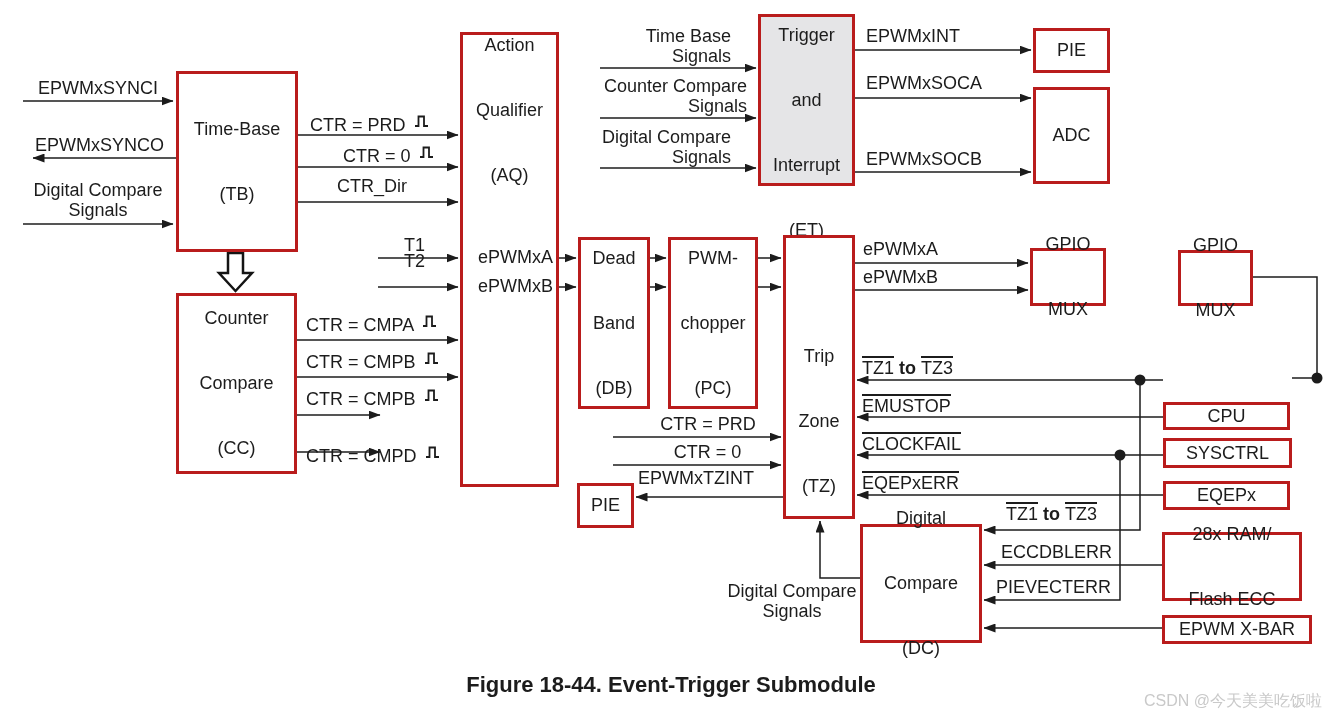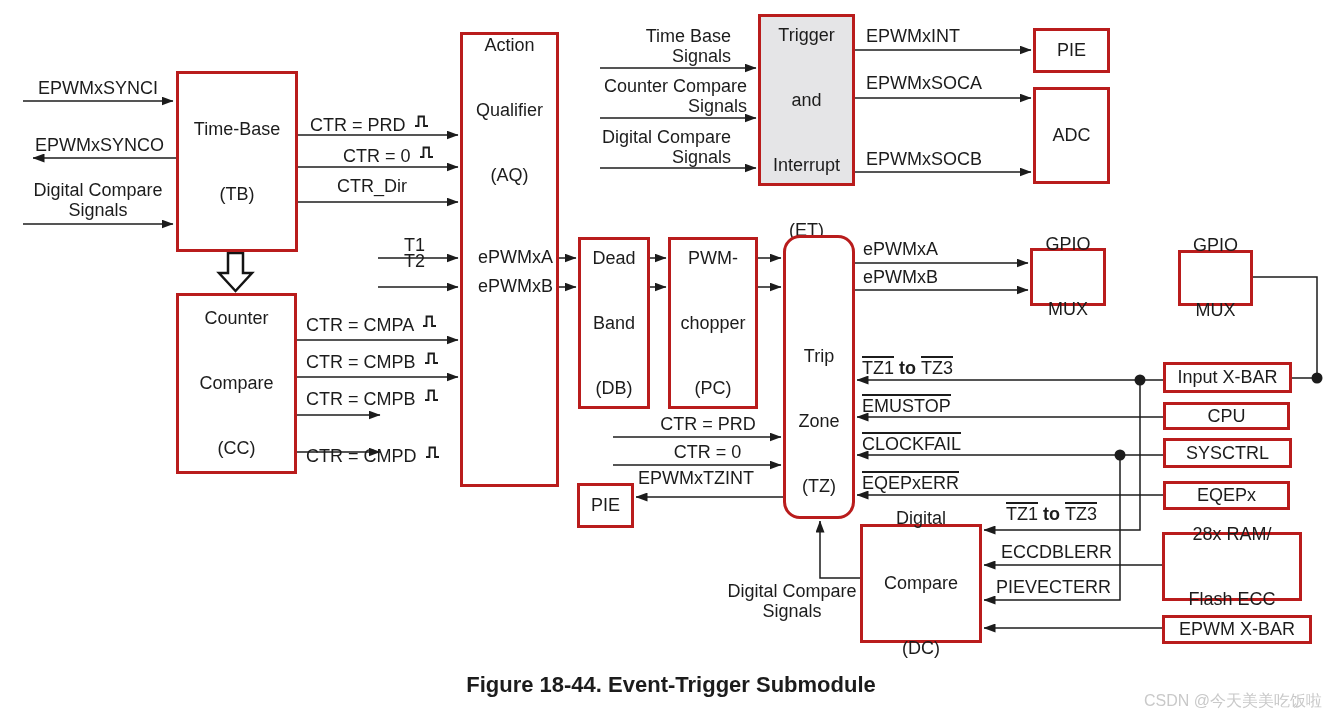--- a/index.html
+++ b/index.html
@@ -4,21 +4,21 @@
 <style>
   html,body { margin:0; padding:0; background:#fff; }
   .canvas { position:relative; width:1342px; height:718px; background:#fff; overflow:hidden;
             font-family:"Liberation Sans", sans-serif; color:#1c1c1c; }
   svg.wires { position:absolute; left:0; top:0; z-index:1; }
   .blk { position:absolute; box-sizing:border-box; border:3px solid #b91c1c; background:#fff;
          display:flex; flex-direction:column; align-items:center; justify-content:center;
          font-size:18px; line-height:21px; text-align:center; z-index:2;gap:44px; }
   .blk.gray { background:#e5e5e7; }
   .blk.topalign { justify-content:flex-start; }
-  .blk.lowalign { justify-content:flex-start; padding-top:108px;border-radius:17px; }
+  .blk.lowalign { justify-content:flex-start; padding-top:108px; }
   .lbl { position:absolute; font-size:18px; line-height:20px; white-space:nowrap; z-index:3; }
   .c { text-align:center; }
   .r { text-align:right; }
   .ov { display:inline-block; border-top:2px solid #1c1c1c; padding-top:1px; line-height:1.05; }
   .tzto { margin:0 5px;font-weight:bold; }
   .pulse { margin-left:8px; position:relative; top:-3px; }
   .caption { position:absolute; left:0; top:672px; width:1342px; text-align:center;
              font-size:22px; font-weight:bold; z-index:3; }
   .watermark { position:absolute; right:20px; top:691px; font-size:16px; color:#c9c9c9; z-index:3; }
 </style>
@@ -160,23 +160,20 @@
     <span>(TZ)</span>
   </div>
   <div class="blk" style="left:1030px;top:248px;width:76px;height:58px;">
     <span>GPIO</span>
     <span>MUX</span>
   </div>
   <div class="blk" style="left:1178px;top:250px;width:75px;height:56px;">
     <span>GPIO</span>
     <span>MUX</span>
   </div>
-  <div class="blk" style="left:1163px;top:362px;width:129px;height:31px;">
-    <span>Input X-BAR</span>
-  </div>
   <div class="blk" style="left:1163px;top:402px;width:127px;height:28px;">
     <span>CPU</span>
   </div>
   <div class="blk" style="left:1163px;top:438px;width:129px;height:30px;">
     <span>SYSCTRL</span>
   </div>
   <div class="blk" style="left:1163px;top:481px;width:127px;height:29px;">
     <span>EQEPx</span>
   </div>
   <div class="blk" style="left:1162px;top:532px;width:140px;height:69px;">

